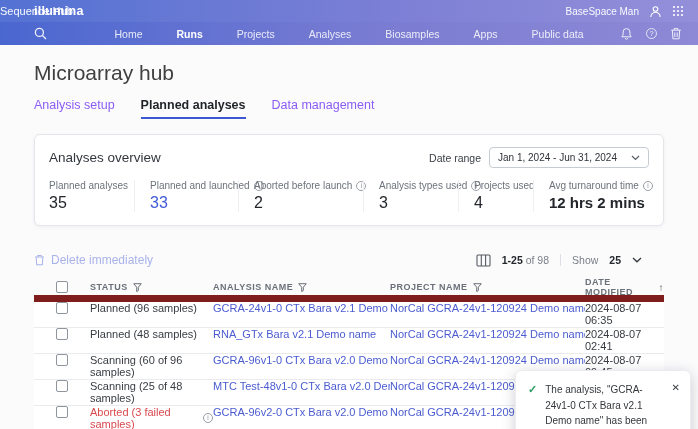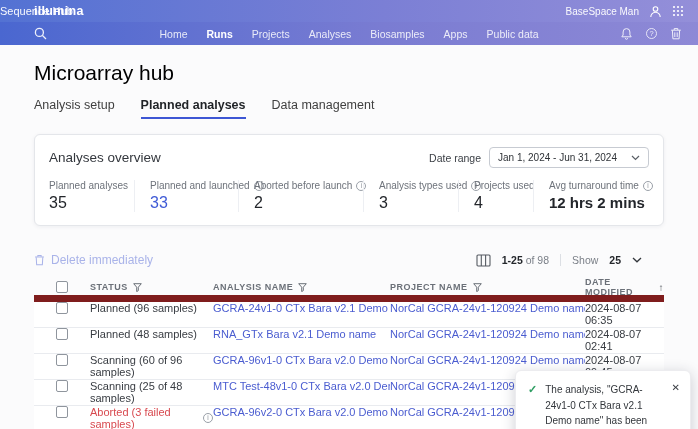--- a/index.html
+++ b/index.html
@@ -22,33 +22,33 @@
   .logo{ font-size:12.5px; font-weight:bold; letter-spacing:.3px; }
   .topbar-title{ position:absolute; left:0; right:0; text-align:left; font-size:11px; opacity:.96; }
   .topbar-right{ margin-left:auto; display:flex; align-items:center; gap:10px; z-index:1; }
   .account-name{ font-size:10px; opacity:.95; }
   .navbar{
     height:23px;
     background:linear-gradient(90deg,#4a67d0 0%,#7a7cd2 55%,#8e89d6 100%);
     display:flex; align-items:center;
     padding:0 16px 0 34px; color:#fff; position:relative;
   }
-  .nav-items{ position:absolute; left:50%; transform:translateX(-50%); display:flex; gap:19px; }
+  .nav-items{ position:absolute; left:50%; transform:translateX(-50%); display:flex; gap:34px; }
   .nav-item{ font-size:10.5px; opacity:.85; white-space:nowrap; cursor:pointer; }
   .nav-item.active{ opacity:1; font-weight:bold; }
   .navbar-right{ margin-left:auto; display:flex; align-items:center; gap:13px; opacity:.85; }
   .icon-svg{ display:block; }
   .qicon{
     width:11px; height:11px; border:1px solid rgba(255,255,255,.9); border-radius:50%;
     font-size:7.5px; line-height:9px; text-align:center; display:inline-block; color:#fff;
   }
   
-  .page-title{ margin:16px 0 0 34px; font-size:21px; color:#000000; }
+  .page-title{ margin:16px 0 0 34px; font-size:21px; color:#404040; }
   .tabs{ display:flex; gap:26px; margin:13px 0 0 34px; }
-  .tab{ font-size:12.5px; color:#404040; padding-bottom:5px; border-bottom:2px solid transparent; cursor:pointer; }
+  .tab{ font-size:12.5px; color:#8b5cf6; padding-bottom:5px; border-bottom:2px solid transparent; cursor:pointer; }
   .tab.active{ color:#1f2226; font-weight:bold; border-bottom-color:#3d56d4; }
   
   .card{
     margin:15px 34px 0; background:#fff;
     border:1px solid #e4e6ea; border-radius:6px;
     box-shadow:0 1px 4px rgba(25,35,65,.06);
     padding:12px 14px 13px;
   }
   .card-head{ display:flex; justify-content:space-between; align-items:center;gap:38px; }
   .card-title{ font-size:13.5px; color:#33373d; }

